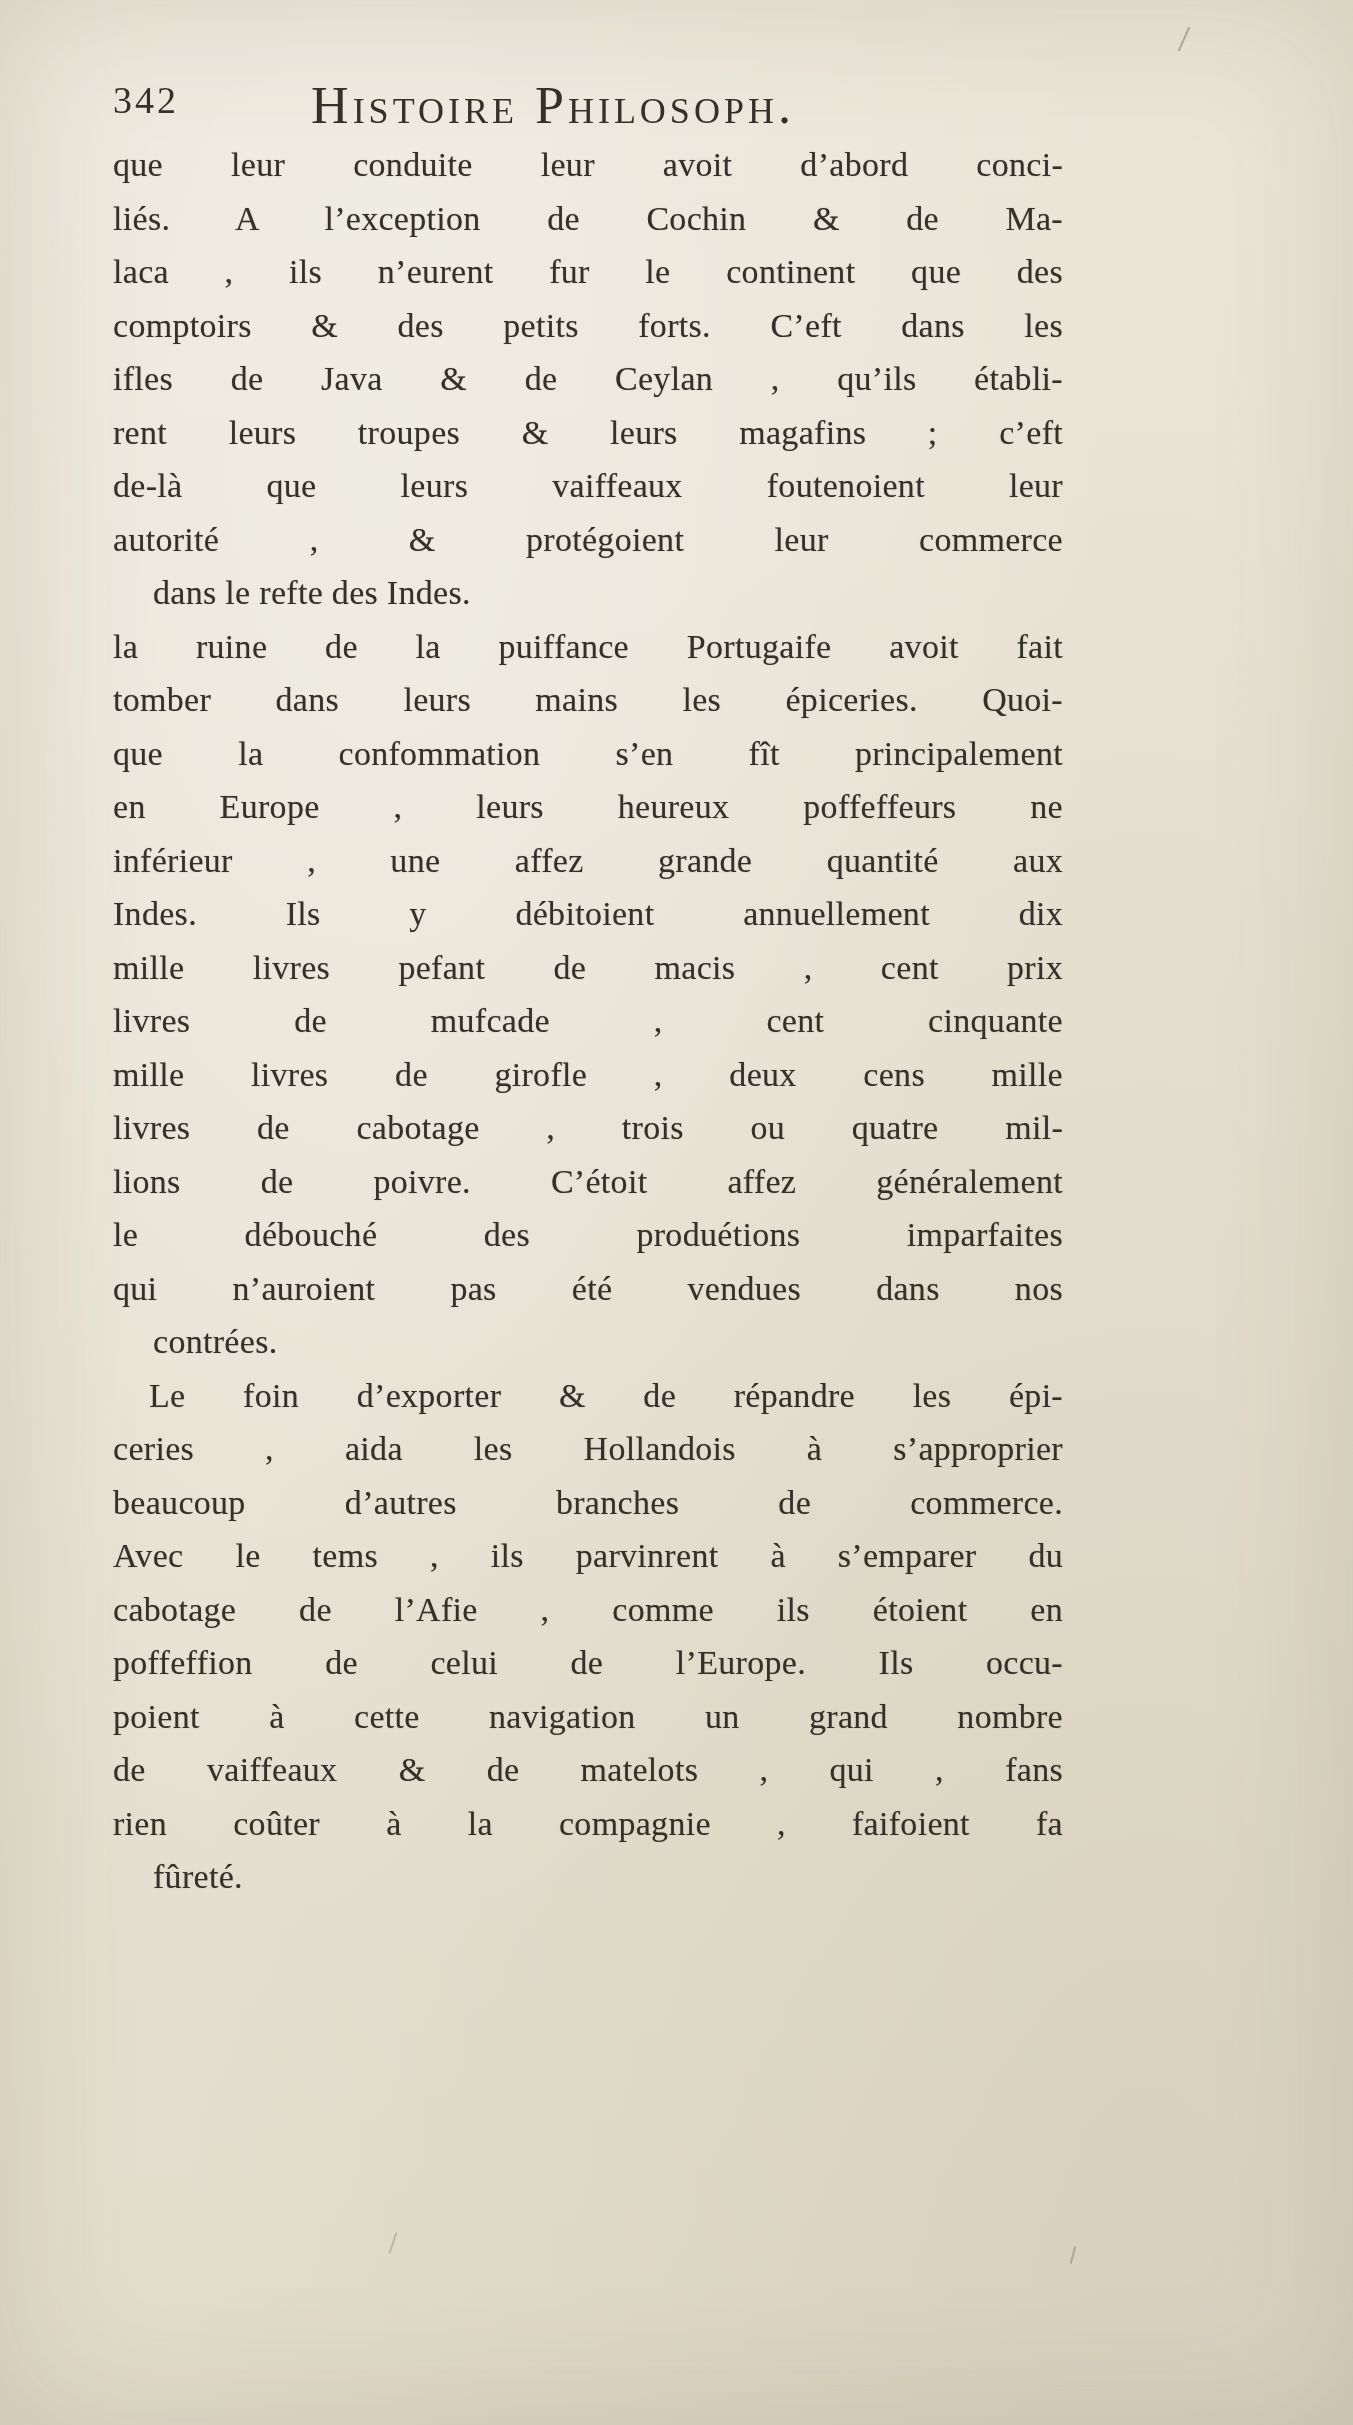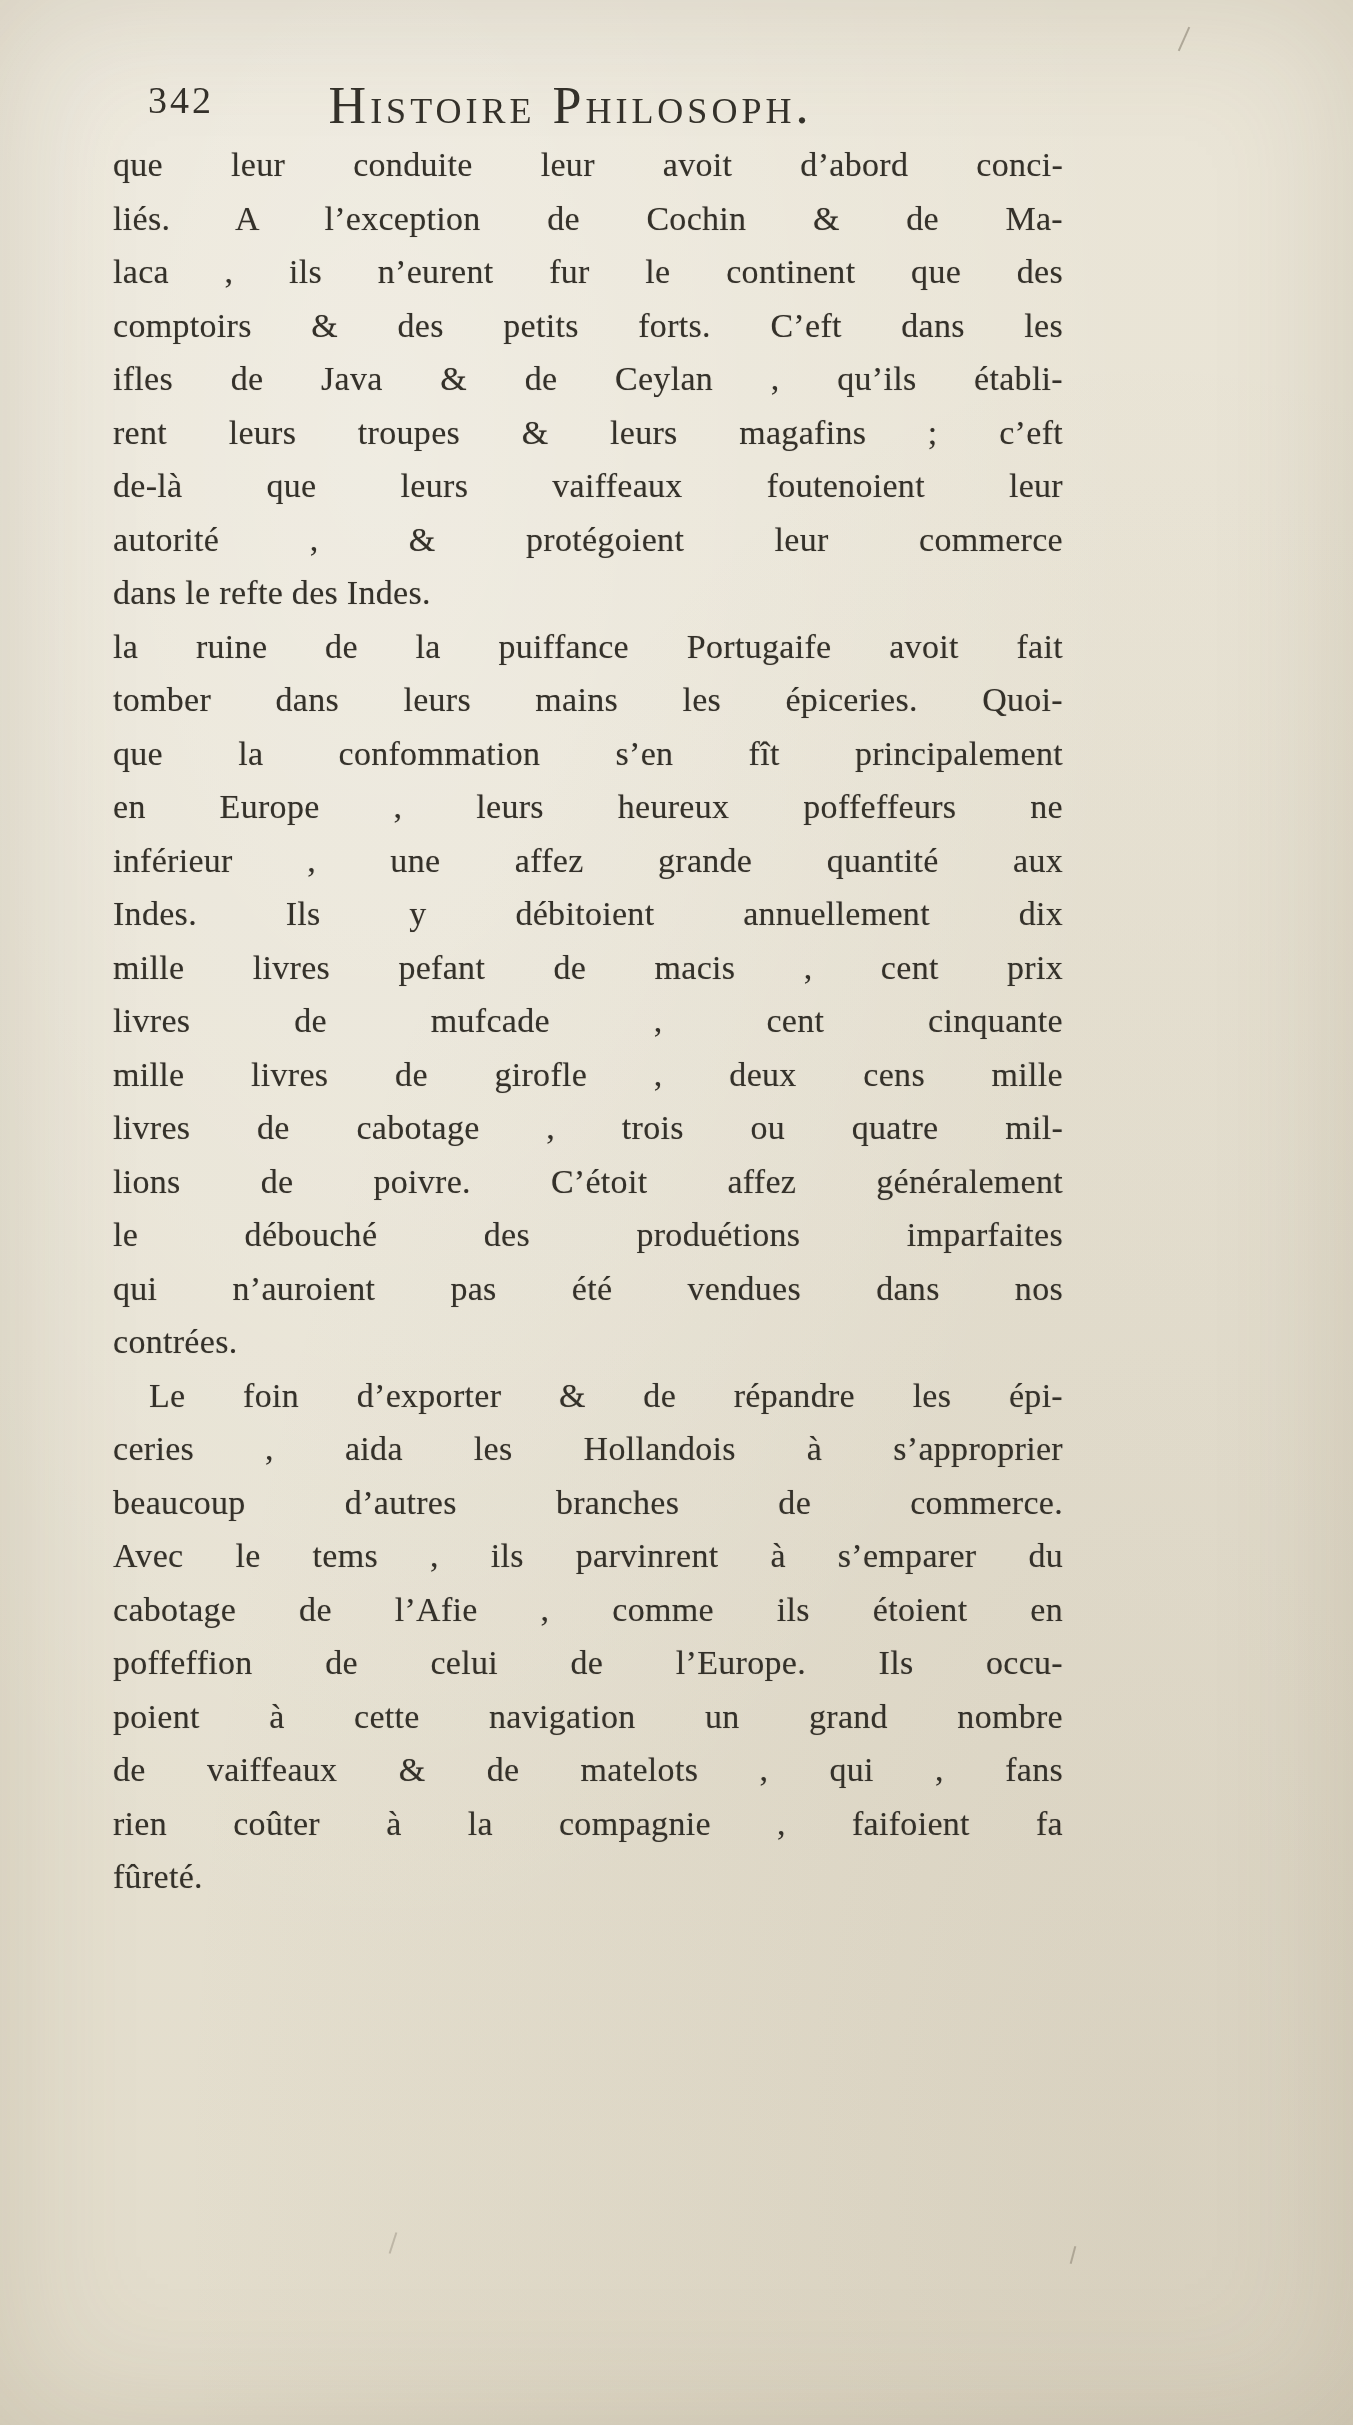--- a/index.html
+++ b/index.html
@@ -24,21 +24,20 @@
   .content {
     position: absolute;
     left: 113px;
     top: 76px;
     width: 950px;
   }
   .header {
     position: relative;
     height: 52px;
     margin-bottom: 10px;
-    margin-left: 35px;
   }
   .pagenum {
     position: absolute;
     left: 0;
     top: 2px;
     font-size: 38px;
     letter-spacing: 3px;
   }
   .running-title {
     position: absolute;
@@ -55,21 +54,21 @@
     line-height: 53.5px;
     letter-spacing: 0.3px;
     text-shadow: 0 0 1px rgba(60,50,40,0.35);
   }
   .paragraph { margin: 0; }
   .line {
     text-align: justify;
     
     text-align-last: justify;
   }
-  .line.last { text-align-last: left; }
+  .line.last { text-align-last: left; margin-left: 40px; }
   .line.first { text-indent: 36px; }
   
   .mark {
     position: absolute;
     background: #6d6455;
     opacity: 0.45;
   }
   .mark-top-right {
     right: 168px;
     top: 26px;

